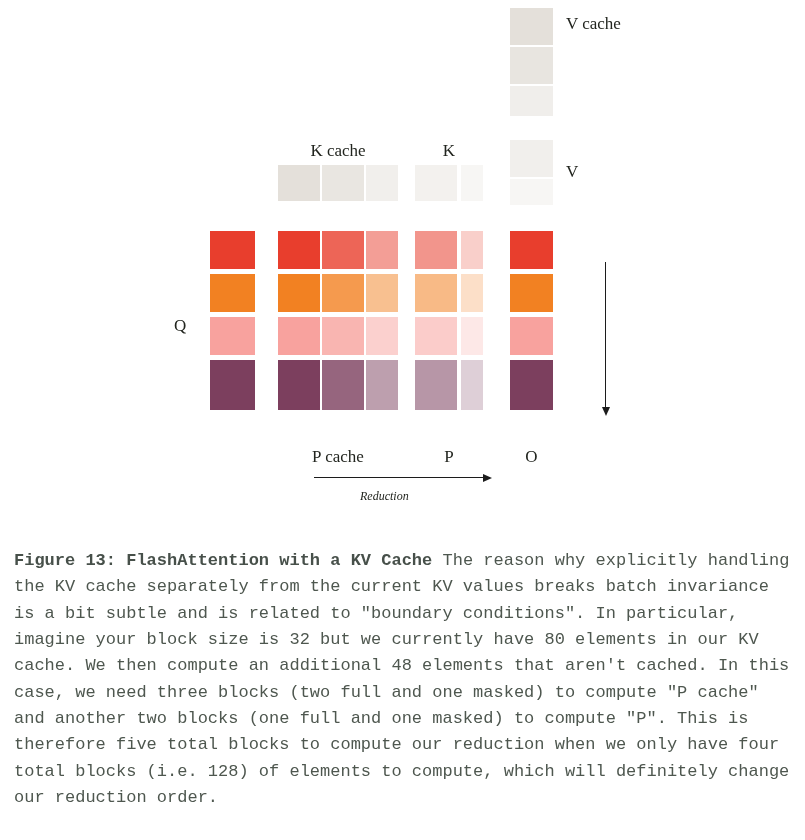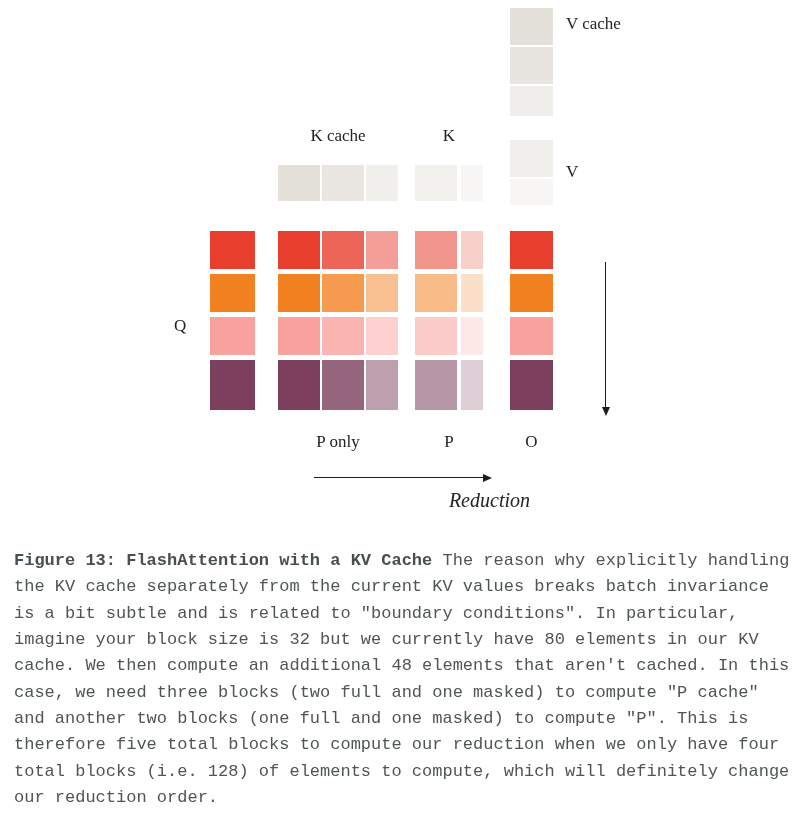--- a/index.html
+++ b/index.html
@@ -6,53 +6,53 @@
   body{
     width:805px;height:840px;position:relative;overflow:hidden;
     font-family:"Liberation Serif","DejaVu Serif",serif;
     -webkit-font-smoothing:antialiased;
   }
   #figure-canvas{position:absolute;left:0;top:0;width:745px;height:545px;font-family:Liberation Serif, serif;}
   .cell{position:absolute;}
   .fig-label{
     position:absolute;font-size:17px;color:#22251f;white-space:nowrap;
   }
-  .fig-label.centered{text-align:center;}
+  .fig-label.centered{text-align:center;margin-top:15px;}
   .arrow-line{position:absolute;background:#1c1c1c;}
   .arrow-head-down{
     position:absolute;width:0;height:0;
     border-left:4px solid transparent;border-right:4px solid transparent;
     border-top:9px solid #1c1c1c;
   }
   .arrow-head-right{
     position:absolute;width:0;height:0;
     border-top:4px solid transparent;border-bottom:4px solid transparent;
     border-left:9px solid #1c1c1c;
   }
   .reduction-label{
-    position:absolute;font-style:italic;font-size:20px;color:#22251f;text-align:right;
+    position:absolute;font-style:italic;font-size:12px;color:#22251f;text-align:left;
   }
   .caption{
     position:absolute;left:14px;top:548px;width:778px;
     font-size:17px;line-height:1.55;color:#4e574f;font-family:Liberation Mono, monospace;
   }
   .caption p{margin:0;}
   .caption strong{font-weight:bold;color:#47504a;}
 </style>
 </head>
 <body>
 
 <div id="figure-canvas">
 
   <div class="fig-label" style="left:566px;top:14px;">V cache</div>
   <div class="fig-label" style="left:566px;top:162px;">V</div>
   <div class="fig-label centered" style="left:278px;top:126px;width:120px;">K cache</div>
   <div class="fig-label centered" style="left:415px;top:126px;width:68px;">K</div>
   <div class="fig-label" style="left:174px;top:316px;">Q</div>
-  <div class="fig-label centered" style="left:278px;top:432px;width:120px;">P only</div>
+  <div class="fig-label centered" style="left:278px;top:432px;width:120px;">P cache</div>
   <div class="fig-label centered" style="left:415px;top:432px;width:68px;">P</div>
   <div class="fig-label centered" style="left:510px;top:432px;width:43px;">O</div>
 
   <div>
     <div class="arrow-line" style="left:605px;top:262px;width:1.4px;height:146px;"></div>
     <div class="arrow-head-down" style="left:602px;top:407px;"></div>
   </div>
 
   <div>
     <div class="arrow-line" style="left:314px;top:477px;width:171px;height:1.4px;"></div>

